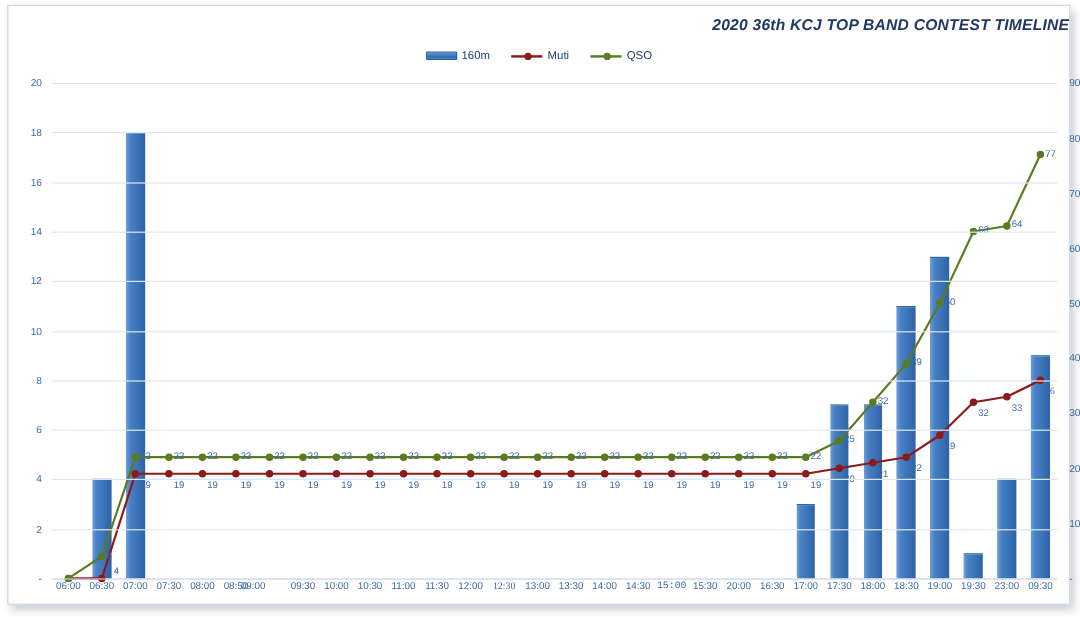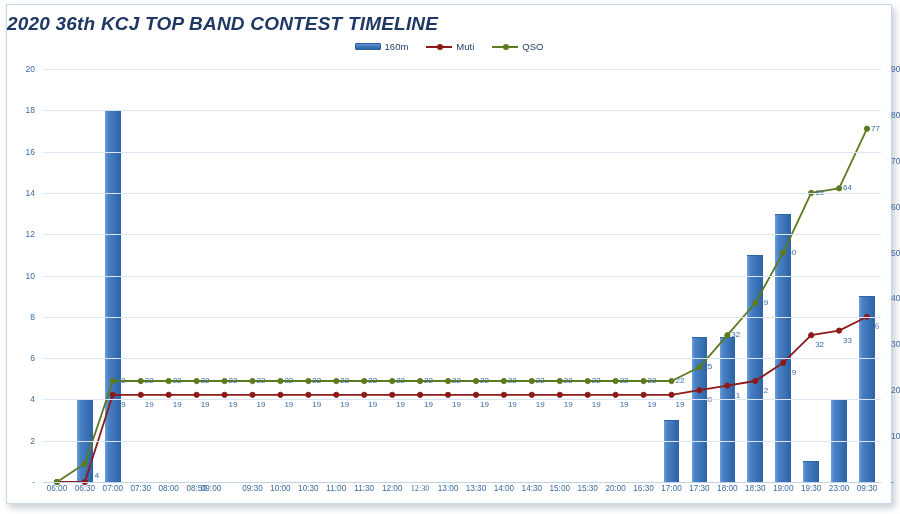--- a/index.html
+++ b/index.html
@@ -13,22 +13,22 @@
   }
   .frame{
     position:absolute;left:6px;top:4px;right:8px;bottom:10px;
     background:#ffffff;
     border:1px solid #c9d6e4;
     box-shadow:3px 4px 7px rgba(120,130,145,0.40);
     box-sizing:border-box;
   }
   .chart-title{
     position:absolute;left:0;right:0;top:8px;
-    text-align:left;
-    font-size:19px;
+    text-align:right;
+    font-size:13px;
     font-weight:bold;
     font-style:italic;
     color:#1f3864;
     letter-spacing:0.2px;
   }
   .legend{
     position:absolute;left:0;right:0;top:36px;
     display:flex;justify-content:center;align-items:center;gap:18px;
     font-size:9.5px;color:#24406b;
   }
@@ -310,21 +310,21 @@
         <div class="xtick" style="left: 237.433px;">10:00</div>
         <div class="xtick" style="left: 265.367px;">10:30</div>
         <div class="xtick" style="left: 293.3px;">11:00</div>
         <div class="xtick" style="left: 321.233px;">11:30</div>
         <div class="xtick" style="left: 349.167px;">12:00</div>
         <div class="xtick" style="left: 377.1px; font-family: Liberation Serif, serif;">12:30</div>
         <div class="xtick" style="left: 405.033px;">13:00</div>
         <div class="xtick" style="left: 432.967px;">13:30</div>
         <div class="xtick" style="left: 460.9px;">14:00</div>
         <div class="xtick" style="left: 488.833px;">14:30</div>
-        <div class="xtick" style="left: 516.767px;">15:00</div>
+        <div class="xtick" style="left: 516.767px; font-family: Liberation Mono, monospace;">15:00</div>
         <div class="xtick" style="left: 544.7px;">15:30</div>
         <div class="xtick" style="left: 572.633px;">20:00</div>
         <div class="xtick" style="left: 600.567px;">16:30</div>
         <div class="xtick" style="left: 628.5px;">17:00</div>
         <div class="xtick" style="left: 656.433px;">17:30</div>
         <div class="xtick" style="left: 684.367px;">18:00</div>
         <div class="xtick" style="left: 712.3px;">18:30</div>
         <div class="xtick" style="left: 740.233px;">19:00</div>
         <div class="xtick" style="left: 768.167px;">19:30</div>
         <div class="xtick" style="left: 796.1px;">23:00</div>

